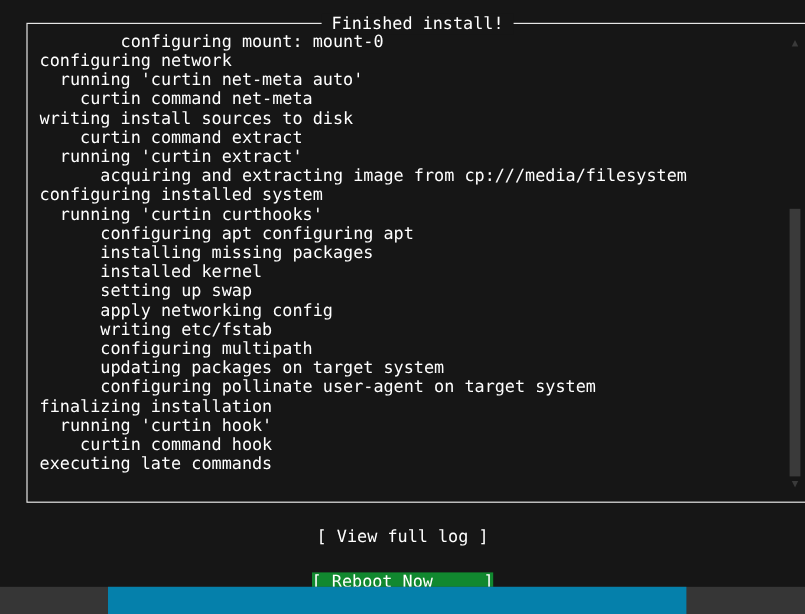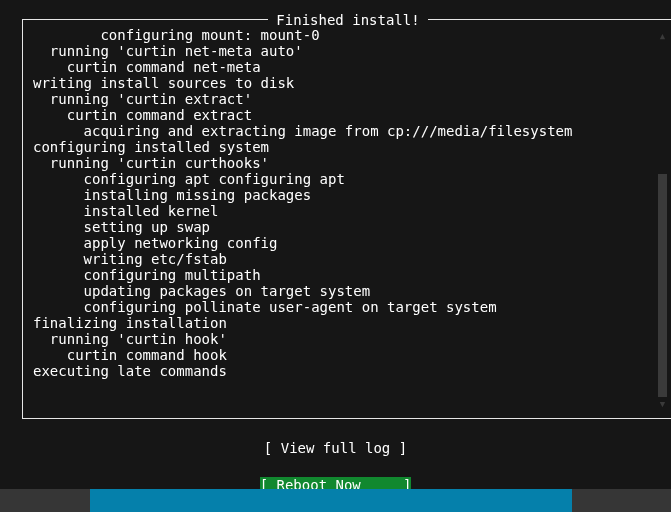--- a/index.html
+++ b/index.html
@@ -167,25 +167,26 @@
 <div id="screen">
 
   <div id="dialog">
 
     <div id="title-wrap">
       <span id="dialog-title">Finished install!</span>
     </div>
 
     <div id="log">
         <div class="log-line">        configuring mount: mount-0</div>
+        <div class="log-line">configuring network</div>
         <div class="log-line">  running 'curtin net-meta auto'</div>
         <div class="log-line">    curtin command net-meta</div>
         <div class="log-line">writing install sources to disk</div>
+        <div class="log-line">    curtin command extract</div>
         <div class="log-line">  running 'curtin extract'</div>
-        <div class="log-line">    curtin command extract</div>
         <div class="log-line">      acquiring and extracting image from cp:///media/filesystem</div>
         <div class="log-line">configuring installed system</div>
         <div class="log-line">  running 'curtin curthooks'</div>
         <div class="log-line">      configuring apt configuring apt</div>
         <div class="log-line">      installing missing packages</div>
         <div class="log-line">      installed kernel</div>
         <div class="log-line">      setting up swap</div>
         <div class="log-line">      apply networking config</div>
         <div class="log-line">      writing etc/fstab</div>
         <div class="log-line">      configuring multipath</div>

